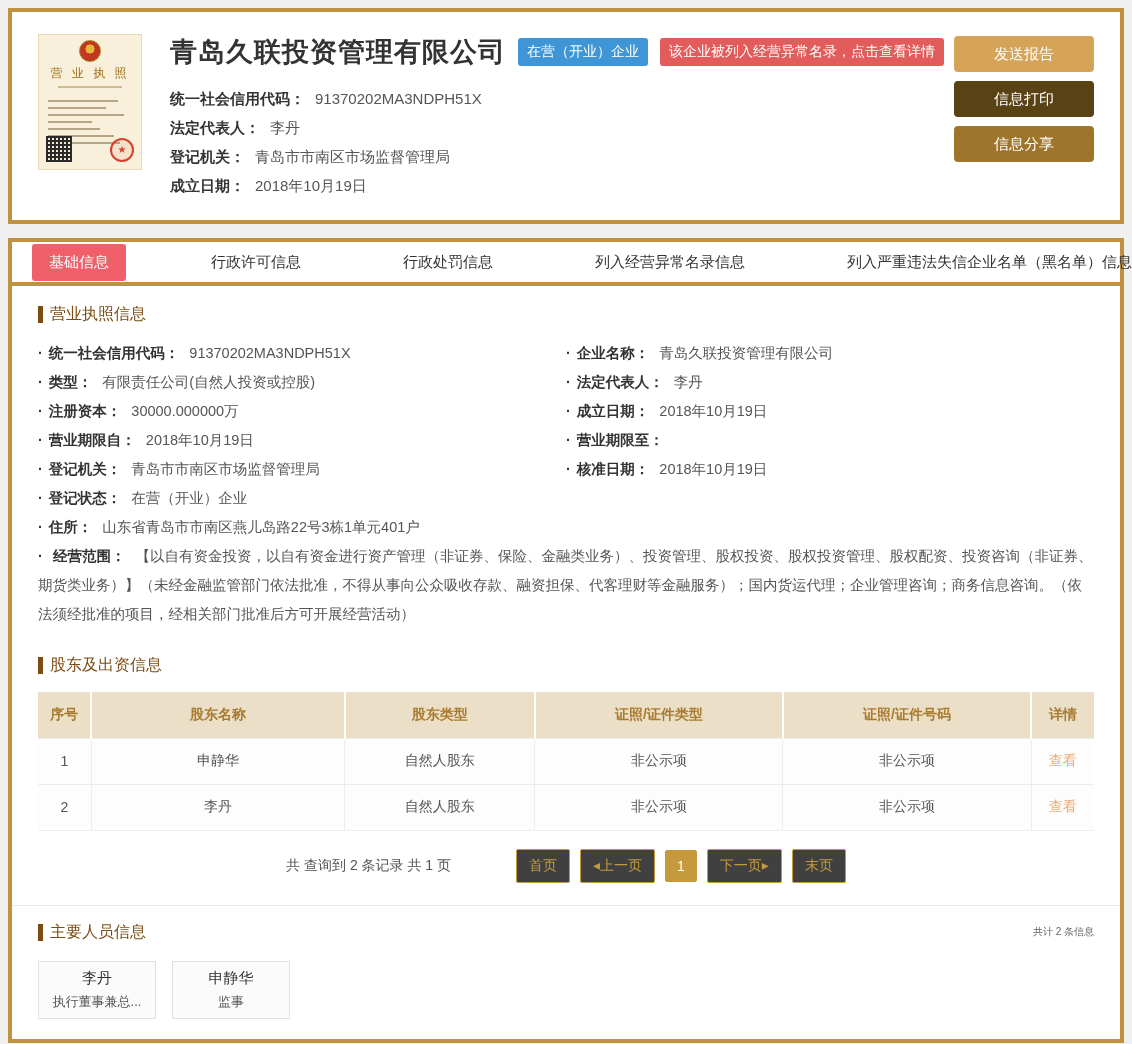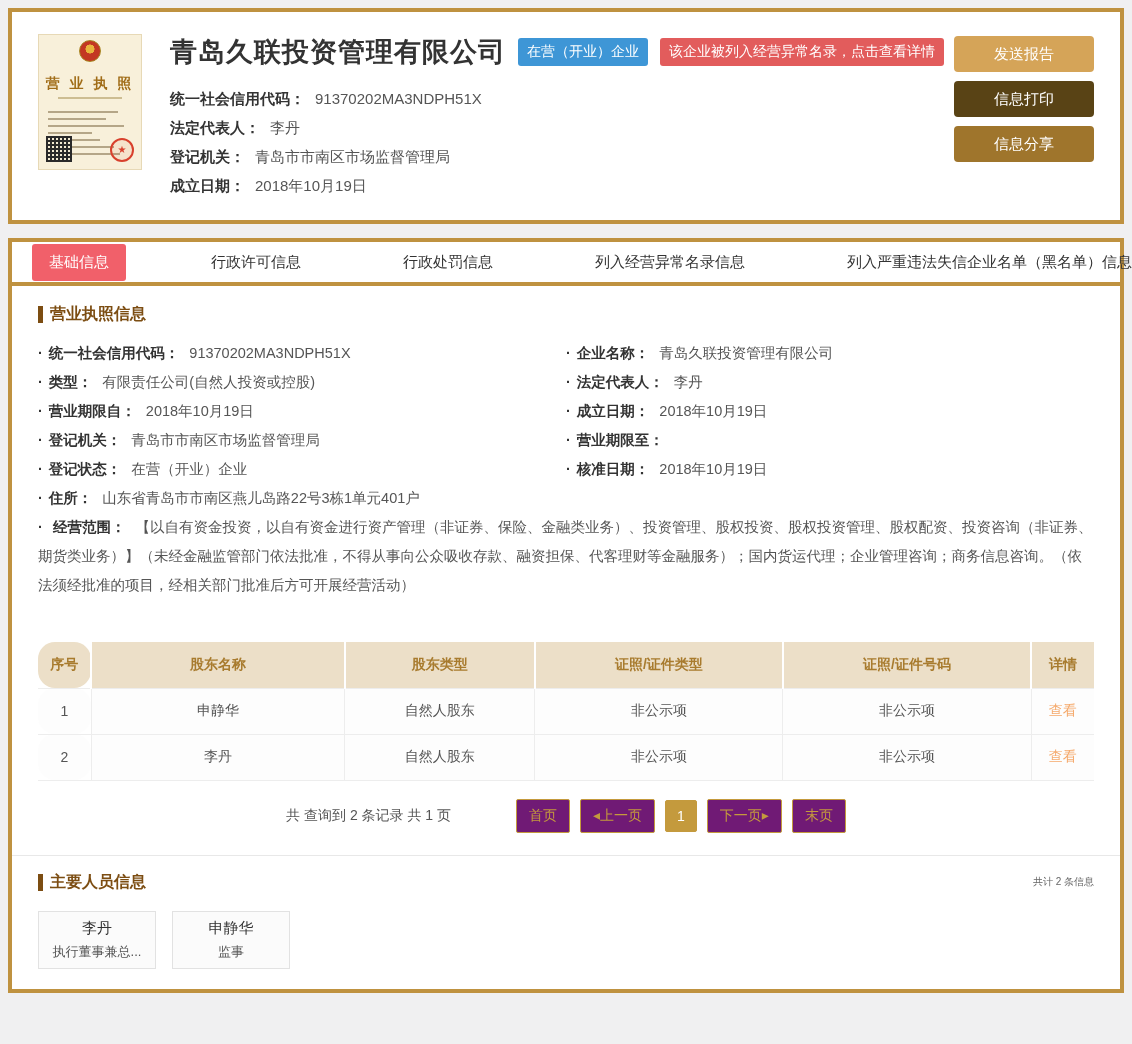--- a/index.html
+++ b/index.html
@@ -24,22 +24,22 @@
     background: #f8f0da; border: 1px solid #e7d9b6;
     display: flex; flex-direction: column; align-items: center;
     padding: 5px 7px; position: relative;
   }
   .emblem {
     width: 22px; height: 22px; border-radius: 50%;
     background: radial-gradient(circle at 50% 40%, #e9b43c 0 28%, #c33722 30% 100%);
     border: 1px solid #a8831f;
   }
   .license-title {
-    color: #a06c17; font-weight: bold; font-size: 14px;
-    letter-spacing: 3px; margin-top: 13px; white-space: nowrap;
+    color: #a06c17; font-weight: normal; font-size: 12px;
+    letter-spacing: 3px; margin-top: 3px; white-space: nowrap;
   }
   .license-subline { width: 64px; height: 2px; background: #cdbd92; margin-top: 4px; }
   .license-lines { width: 100%; margin-top: 7px; }
   .license-lines .ln { height: 2px; background: #b5a687; margin: 5px 0 0 2px; }
   .license-bottom {
     position: absolute; bottom: 7px; left: 7px; right: 7px;
     display: flex; justify-content: space-between; align-items: flex-end;
   }
   .qr {
     width: 26px; height: 26px;
@@ -82,21 +82,21 @@
   }
   .tab {
     font-size: 15px; color: #333; padding: 9px 17px; cursor: pointer; white-space: nowrap;
   }
   .tab.active { background: #f1606a; color: #fff; border-radius: 3px; }
   .tab-divider { width: 1px; height: 18px; background: #d9d9d9; margin: 0 34px; }
 
   
   .section { padding: 18px 26px 0 26px; }
   .section-title-row { display: flex; align-items: center; justify-content: space-between; }
-  .section-title { display: flex; align-items: center; font-size: 16px; font-weight: bold; color: #7c4d12; }
+  .section-title { display: flex; align-items: center; font-size: 16px; font-weight: normal; color: #7c4d12; }
   .section-title .bar { width: 5px; height: 17px; background: #7c4d12; margin-right: 7px; }
   .count-text { font-size: 10px; color: #666; }
 
   
   .fields-cols { display: flex; margin-top: 14px; }
   .fields-col { width: 50%; }
   .field { line-height: 29px; font-size: 14.5px; }
   .field::before { content: "·"; font-weight: bold; color: #333; margin-right: 6px; }
   .field .lbl { font-weight: bold; color: #333; margin-right: 10px; }
   .field .val { color: #555; }
@@ -106,30 +106,30 @@
   .sh-table { width: 100%; border-collapse: collapse; margin-top: 16px; font-size: 14px; }
   .sh-table th {
     background: #ecdfc8; color: #a87b2e; font-weight: bold;
     height: 46px; text-align: center; border-right: 2px solid #fff;
   }
   .sh-table th:last-child { border-right: none; }
   .sh-table td {
     height: 46px; text-align: center; color: #555;
     border: 1px solid #ededed; background: #fdfdfd;
   }
-  .sh-table tr td:first-child, .sh-table tr th:first-child { border-left: none; border-radius: 17px; }
+  .sh-table tr td:first-child, .sh-table tr th:first-child { border-left: none; }
   .sh-table tr td:last-child, .sh-table tr th:last-child { border-right: none; margin-top: 39px; }
   .view-link { color: #f5a96b; cursor: pointer; }
 
   
   .pagination { display: flex; align-items: center; justify-content: center; gap: 65px; margin-top: 18px; }
   .pg-summary { font-size: 14px; color: #555; white-space: nowrap; }
   .pager { display: flex; align-items: center; gap: 10px; }
   .pg-btn {
-    border: 1px solid #c49a3d; color: #c49a3d; background: #701a75;
+    border: 1px solid #c49a3d; color: #c49a3d; background: #404040;
     font-size: 14px; padding: 7px 12px; border-radius: 2px; cursor: pointer;
     font-family: "Liberation Sans", sans-serif; white-space: nowrap;
   }
   .pg-btn.current { background: #c49a3d; color: #fff; padding: 7px 11px; }
 
   .hr-divider { border: none; border-top: 1px solid #e8e8e8; margin-top: 22px; }
 
   
   .people-row { display: flex; gap: 16px; margin-top: 18px; padding-bottom: 20px; }
   .person-card {
@@ -210,39 +210,44 @@
 
   <div class="section">
     <div class="section-title">
       <span class="bar"></span>
       <span>营业执照信息</span>
     </div>
     <div class="fields-cols">
       <div class="fields-col">
         <div class="field"><span class="lbl">统一社会信用代码：</span><span class="val">91370202MA3NDPH51X</span></div>
         <div class="field"><span class="lbl">类型：</span><span class="val">有限责任公司(自然人投资或控股)</span></div>
+        <div class="field"><span class="lbl">注册资本：</span><span class="val">30000.000000万</span></div>
         <div class="field"><span class="lbl">营业期限自：</span><span class="val">2018年10月19日</span></div>
         <div class="field"><span class="lbl">登记机关：</span><span class="val">青岛市市南区市场监督管理局</span></div>
         <div class="field"><span class="lbl">登记状态：</span><span class="val">在营（开业）企业</span></div>
         <div class="field"><span class="lbl">住所：</span><span class="val">山东省青岛市市南区燕儿岛路22号3栋1单元401户</span></div>
       </div>
       <div class="fields-col">
         <div class="field"><span class="lbl">企业名称：</span><span class="val">青岛久联投资管理有限公司</span></div>
         <div class="field"><span class="lbl">法定代表人：</span><span class="val">李丹</span></div>
         <div class="field"><span class="lbl">成立日期：</span><span class="val">2018年10月19日</span></div>
         <div class="field"><span class="lbl">营业期限至：</span><span class="val"></span></div>
         <div class="field"><span class="lbl">核准日期：</span><span class="val">2018年10月19日</span></div>
       </div>
     </div>
     <div class="field scope-field">
       <span class="lbl">经营范围：</span><span class="val">【以自有资金投资，以自有资金进行资产管理（非证券、保险、金融类业务）、投资管理、股权投资、股权投资管理、股权配资、投资咨询（非证券、期货类业务）】（未经金融监管部门依法批准，不得从事向公众吸收存款、融资担保、代客理财等金融服务）；国内货运代理；企业管理咨询；商务信息咨询。（依法须经批准的项目，经相关部门批准后方可开展经营活动）</span>
     </div>
   </div>
 
   <div class="section" style="padding-top:26px">
+    <div class="section-title">
+      <span class="bar"></span>
+      <span>股东及出资信息</span>
+    </div>
     <table class="sh-table">
       <colgroup>
         <col style="width:55px">
           <col style="width:24%">
           <col style="width:18%">
         <col style="width:23.5%">
           <col style="width:23.5%">
           <col style="width:65px">
       </colgroup>
       <thead>

